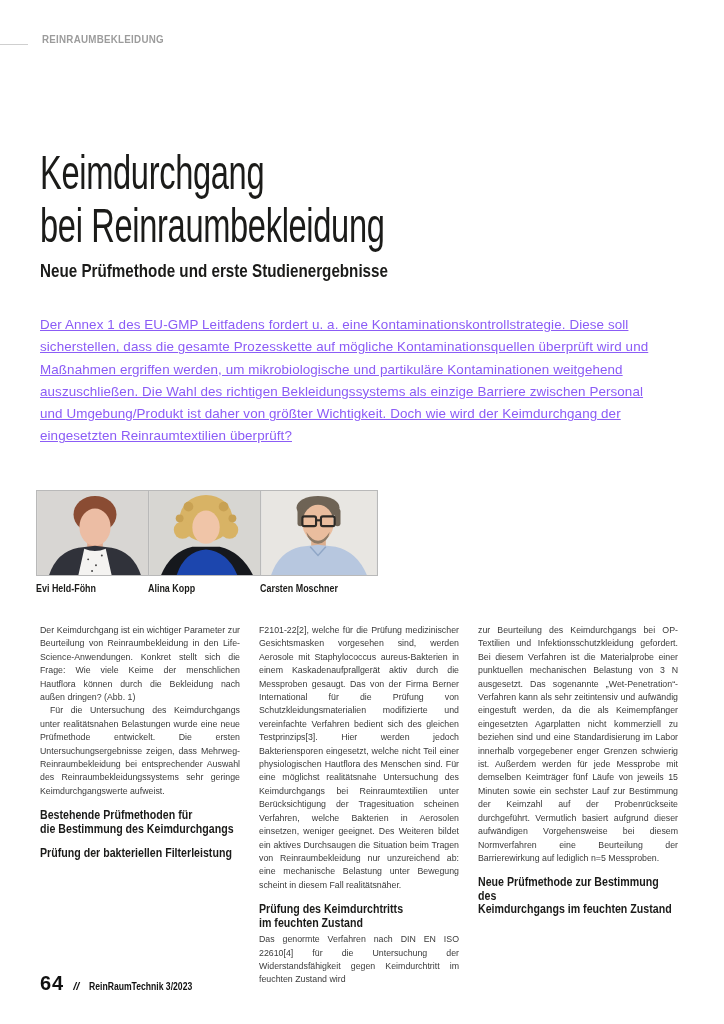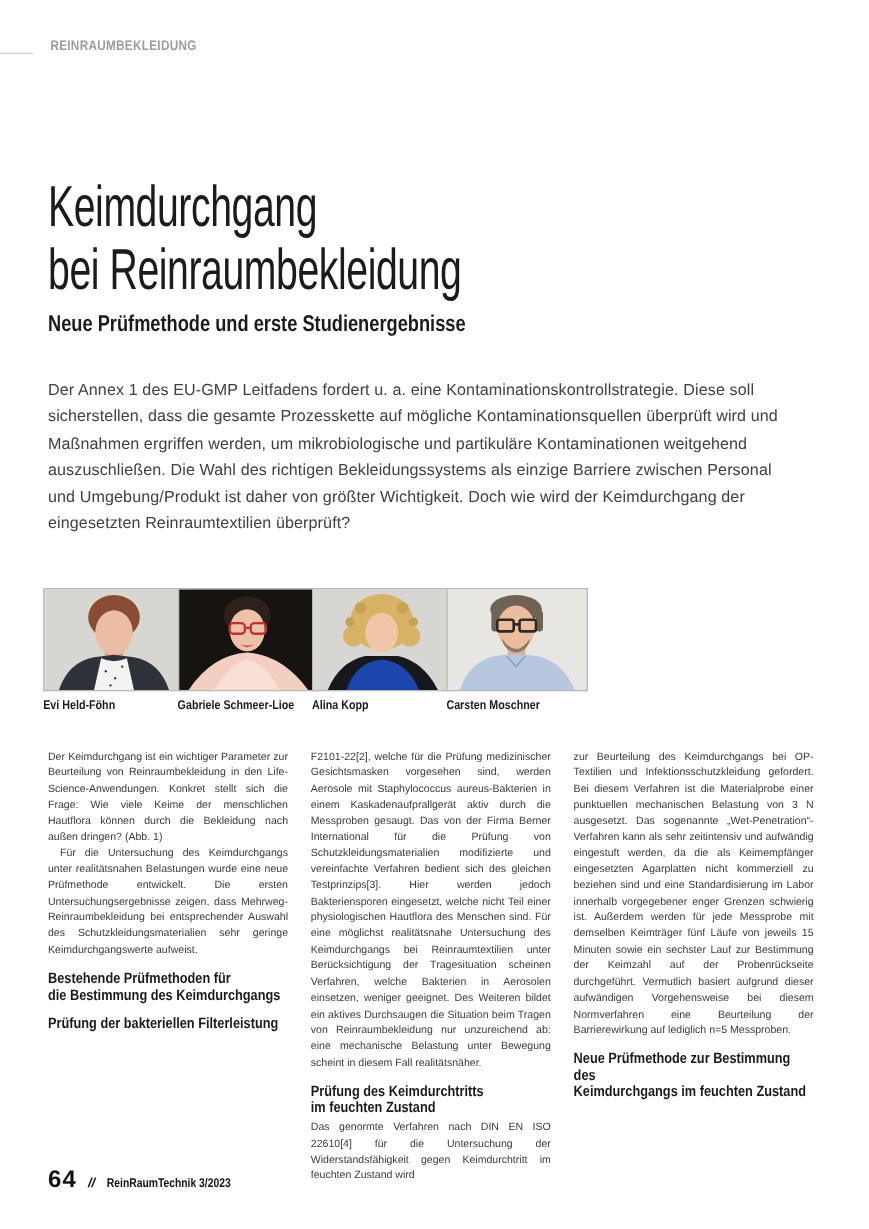--- a/index.html
+++ b/index.html
@@ -21,21 +21,21 @@
     font-weight:normal; color:#1b1b19; white-space:pre-line; letter-spacing:-0.5px;
     transform:scaleX(0.68); transform-origin:0 0; width:147%;
   }
   .subtitle {
     position:absolute; left:40px; top:260px; font-size:19px; font-weight:bold;
     color:#1b1b19; transform:scaleX(0.8); transform-origin:0 50%; white-space:nowrap;
   }
   
   .intro {
     position:absolute; left:40px; top:314px; width:624px;
-    font-size:13.4px; line-height:22.3px; color:#404040; letter-spacing:0.1px;
+    font-size:13.4px; line-height:22.3px; color:#8b5cf6; letter-spacing:0.1px;text-decoration:underline;
   }
   
   .authors { position:absolute; left:36px; top:490px; display:flex; gap:16px; }
   .author { width:96px; }
   .photo {
     width:118px; height:86px; border:1px solid #b9b9b9; background:#dddddd; overflow:hidden;
   }
   .photo svg { display:block; width:100%; height:100%; }
   .author-name {
     display:inline-block; margin-top:6px; font-size:10.5px; font-weight:bold;
@@ -91,38 +91,20 @@
           <path d="M42,86 L48,59 Q59,64 70,59 L76,86 Z" fill="#f4f3f1"></path>
           <circle cx="52" cy="70" r="1" fill="#444444"></circle>
           <circle cx="60" cy="76" r="1" fill="#444444"></circle>
           <circle cx="66" cy="66" r="1" fill="#444444"></circle>
           <circle cx="56" cy="82" r="1" fill="#444444"></circle>
         </svg>
       </div>
       <figcaption class="author-name">Evi Held-Föhn</figcaption>
     </figure>
 
-    <figure class="author">
-      <div class="photo">
-        <svg viewBox="0 0 118 86" aria-hidden="true">
-          <rect width="118" height="86" fill="#171310"></rect>
-          <ellipse cx="58" cy="22" rx="20" ry="16" fill="#2e211c"></ellipse>
-          <ellipse cx="58" cy="35" rx="15" ry="18" fill="#eec2a9"></ellipse>
-          <g stroke="#bf3330" stroke-width="2" fill="none">
-            <rect x="43" y="29" width="13" height="9" rx="3"></rect>
-            <rect x="61" y="29" width="13" height="9" rx="3"></rect>
-            <path d="M56,33 L61,33"></path>
-          </g>
-          <path d="M52,47 Q58,52 64,47 Q58,49 52,47 Z" fill="#c2485c"></path>
-          <path d="M8,86 Q28,56 58,54 Q88,56 110,86 Z" fill="#f3cfc2"></path>
-          <path d="M30,86 Q45,62 58,60 Q72,62 86,86 Z" fill="#f9e0d6"></path>
-        </svg>
-      </div>
-      <figcaption class="author-name">Gabriele Schmeer-Lioe</figcaption>
-    </figure>
 
     <figure class="author">
       <div class="photo">
         <svg viewBox="0 0 118 86" aria-hidden="true">
           <rect width="118" height="86" fill="#d7d6d2"></rect>
           <ellipse cx="58" cy="28" rx="27" ry="24" fill="#d8b365"></ellipse>
           <circle cx="34" cy="40" r="9" fill="#d8b365"></circle>
           <circle cx="82" cy="40" r="9" fill="#d8b365"></circle>
           <circle cx="40" cy="16" r="5" fill="#c8a153"></circle>
           <circle cx="76" cy="16" r="5" fill="#c8a153"></circle>
@@ -156,21 +138,21 @@
         </svg>
       </div>
       <figcaption class="author-name">Carsten Moschner</figcaption>
     </figure>
 
   </div>
 
   <div class="columns">
     <div class="col">
       <p>Der Keimdurchgang ist ein wichtiger Parameter zur Beurteilung von Reinraumbekleidung in den Life-Science-Anwendungen. Konkret stellt sich die Frage: Wie viele Keime der menschlichen Hautflora können durch die Bekleidung nach außen dringen? (Abb. 1)</p>
-      <p class="indent">Für die Untersuchung des Keimdurchgangs unter realitätsnahen Belastungen wurde eine neue Prüfmethode entwickelt. Die ersten Untersuchungsergebnisse zeigen, dass Mehrweg-Reinraumbekleidung bei entsprechender Auswahl des Schutzkleidungsmaterialien sehr geringe Keimdurchgangswerte aufweist.</p>
+      <p class="indent">Für die Untersuchung des Keimdurchgangs unter realitätsnahen Belastungen wurde eine neue Prüfmethode entwickelt. Die ersten Untersuchungsergebnisse zeigen, dass Mehrweg-Reinraumbekleidung bei entsprechender Auswahl des Reinraumbekleidungssystems sehr geringe Keimdurchgangswerte aufweist.</p>
       <h3 class="colhead">Bestehende Prüfmethoden für
 die Bestimmung des Keimdurchgangs</h3>
       <h3 class="colhead">Prüfung der bakteriellen Filterleistung</h3>
     </div>
     <div class="col">
       <p>F2101-22[2], welche für die Prüfung medizinischer Gesichtsmasken vorgesehen sind, werden Aerosole mit Staphylococcus aureus-Bakterien in einem Kaskadenaufprallgerät aktiv durch die Messproben gesaugt. Das von der Firma Berner International für die Prüfung von Schutzkleidungsmaterialien modifizierte und vereinfachte Verfahren bedient sich des gleichen Testprinzips[3]. Hier werden jedoch Bakteriensporen eingesetzt, welche nicht Teil einer physiologischen Hautflora des Menschen sind. Für eine möglichst realitätsnahe Untersuchung des Keimdurchgangs bei Reinraumtextilien unter Berücksichtigung der Tragesituation scheinen Verfahren, welche Bakterien in Aerosolen einsetzen, weniger geeignet. Des Weiteren bildet ein aktives Durchsaugen die Situation beim Tragen von Reinraumbekleidung nur unzureichend ab: eine mechanische Belastung unter Bewegung scheint in diesem Fall realitätsnäher.</p>
       <h3 class="colhead">Prüfung des Keimdurchtritts
 im feuchten Zustand</h3>
       <p>Das genormte Verfahren nach DIN EN ISO 22610[4] für die Untersuchung der Widerstandsfähigkeit gegen Keimdurchtritt im feuchten Zustand wird</p>
     </div>

